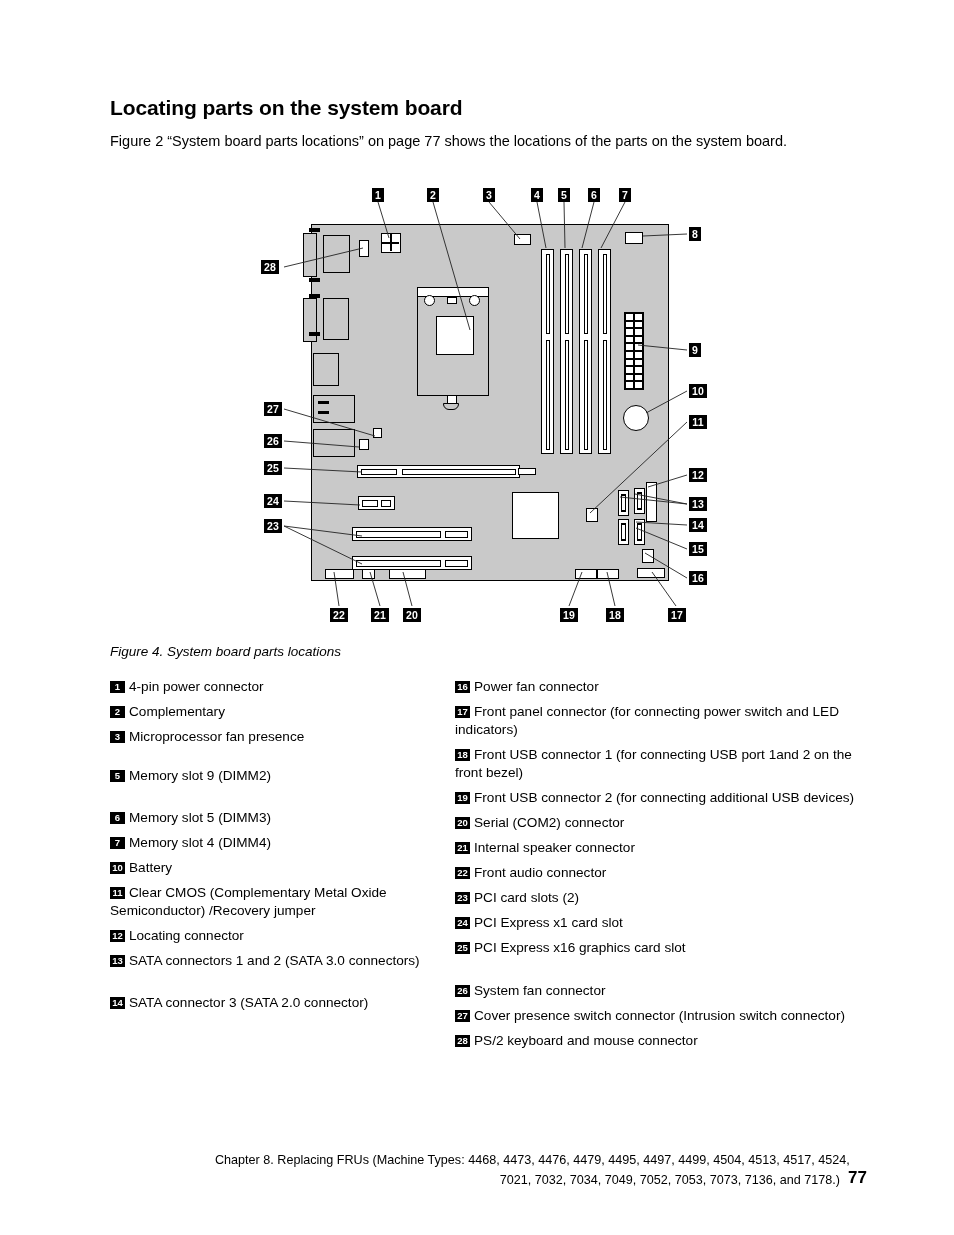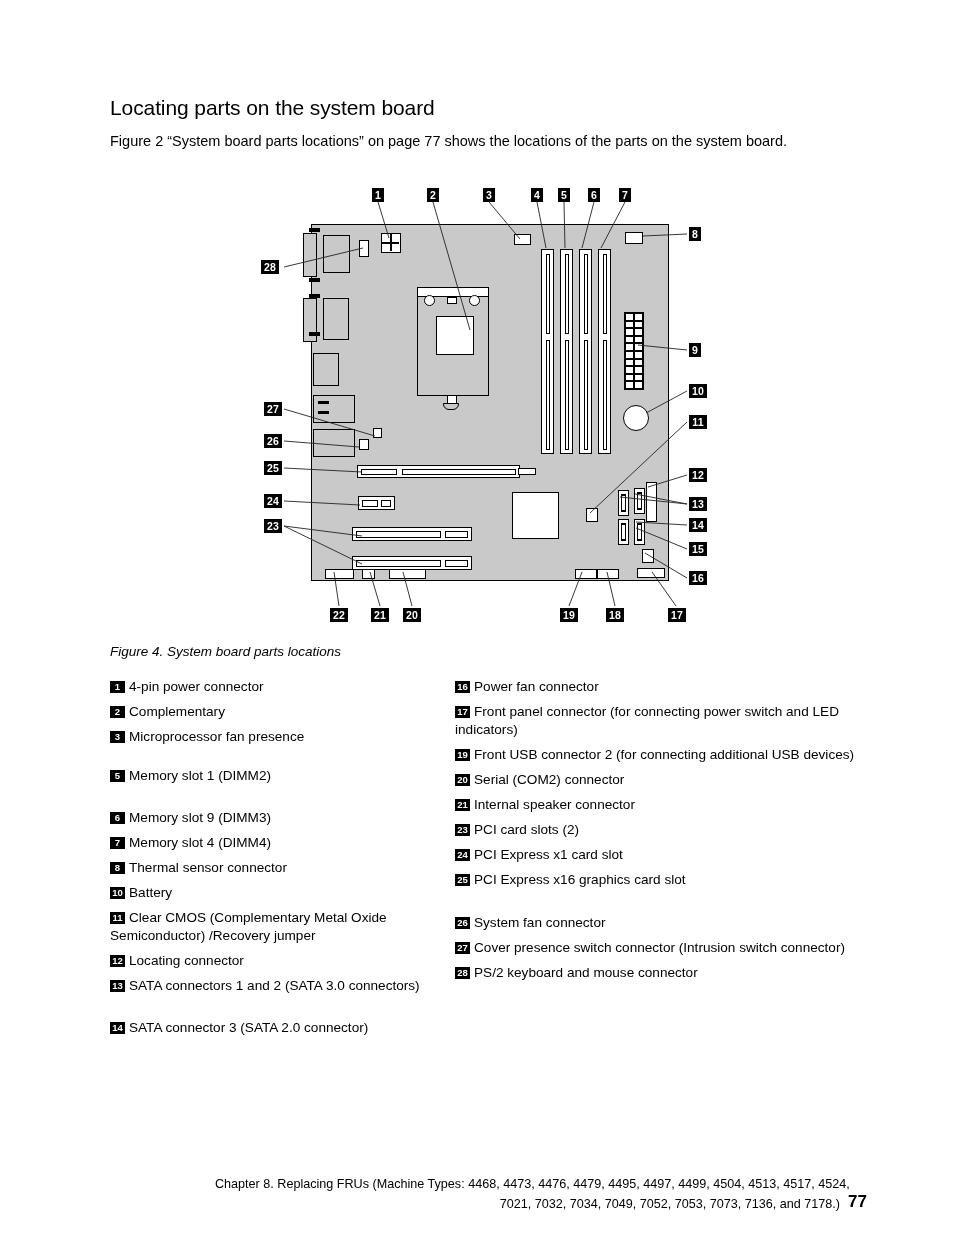--- a/index.html
+++ b/index.html
@@ -15,21 +15,21 @@
     color: #000000;
     overflow: hidden;
   }
 
   
   .page-title {
     position: absolute;
     left: 110px;
     top: 96px;
     font-size: 21px;
-    font-weight: normal;
+    font-weight: bold;
     letter-spacing: -0.1px;
   }
   .intro-para {
     position: absolute;
     left: 110px;
     top: 132px;
     width: 760px;
     font-size: 14.5px;
     line-height: 19px;
   }
@@ -223,21 +223,20 @@
   }
   .litem .txt { }
 
   
   .footer {
     position: absolute;
     left: 0;
     top: 1150px;
     width: 954px;
     height: 60px;
-    margin-top: 24px;
   }
   .footer-line1 {
     position: absolute;
     left: 215px;
     top: 0px;
     width: 700px;
     font-size: 12.6px;
     line-height: 20px;
   }
   .footer-line2 {
@@ -482,37 +481,38 @@
 </div>
 
 <div class="figure-caption">Figure 4.  System board parts locations</div>
 
 <div class="legend">
 
   <div class="legend-col left">
     <div class="litem"><span class="num">1</span><span class="txt">4-pin power connector</span></div>
     <div class="litem"><span class="num">2</span><span class="txt">Complementary</span></div>
     <div class="litem" style="margin-bottom:21px;"><span class="num">3</span><span class="txt">Microprocessor fan presence</span></div>
-    <div class="litem" style="margin-bottom:24px;"><span class="num">5</span><span class="txt">Memory slot 1 (DIMM2)</span></div>
-    <div class="litem"><span class="num">6</span><span class="txt">Memory slot 9 (DIMM3)</span></div>
+    <div class="litem" style="margin-bottom:24px;"><span class="num">5</span><span class="txt">Memory slot 9 (DIMM2)</span></div>
+    <div class="litem"><span class="num">6</span><span class="txt">Memory slot 5 (DIMM3)</span></div>
     <div class="litem"><span class="num">7</span><span class="txt">Memory slot 4 (DIMM4)</span></div>
-    <div class="litem"><span class="num">8</span><span class="txt">Thermal sensor connector</span></div>
     <div class="litem"><span class="num">10</span><span class="txt">Battery</span></div>
     <div class="litem"><span class="num">11</span><span class="txt">Clear CMOS (Complementary Metal Oxide Semiconductor) /Recovery jumper</span></div>
     <div class="litem"><span class="num">12</span><span class="txt">Locating connector</span></div>
     <div class="litem" style="margin-bottom:24px;"><span class="num">13</span><span class="txt">SATA connectors 1 and 2 (SATA 3.0 connectors)</span></div>
     <div class="litem"><span class="num">14</span><span class="txt">SATA connector 3 (SATA 2.0 connector)</span></div>
   </div>
 
   <div class="legend-col right">
     <div class="litem"><span class="num">16</span><span class="txt">Power fan connector</span></div>
     <div class="litem"><span class="num">17</span><span class="txt">Front panel connector (for connecting power switch and LED indicators)</span></div>
+    <div class="litem"><span class="num">18</span><span class="txt">Front USB connector 1 (for connecting USB port 1and 2 on the front bezel)</span></div>
     <div class="litem"><span class="num">19</span><span class="txt">Front USB connector 2 (for connecting additional USB devices)</span></div>
     <div class="litem"><span class="num">20</span><span class="txt">Serial (COM2) connector</span></div>
     <div class="litem"><span class="num">21</span><span class="txt">Internal speaker connector</span></div>
+    <div class="litem"><span class="num">22</span><span class="txt">Front audio connector</span></div>
     <div class="litem"><span class="num">23</span><span class="txt">PCI card slots (2)</span></div>
     <div class="litem"><span class="num">24</span><span class="txt">PCI Express x1 card slot</span></div>
     <div class="litem" style="margin-bottom:25px;"><span class="num">25</span><span class="txt">PCI Express x16 graphics card slot</span></div>
     <div class="litem"><span class="num">26</span><span class="txt">System fan connector</span></div>
     <div class="litem"><span class="num">27</span><span class="txt">Cover presence switch connector (Intrusion switch connector)</span></div>
     <div class="litem"><span class="num">28</span><span class="txt">PS/2 keyboard and mouse connector</span></div>
   </div>
 </div>
 
 <div class="footer">

